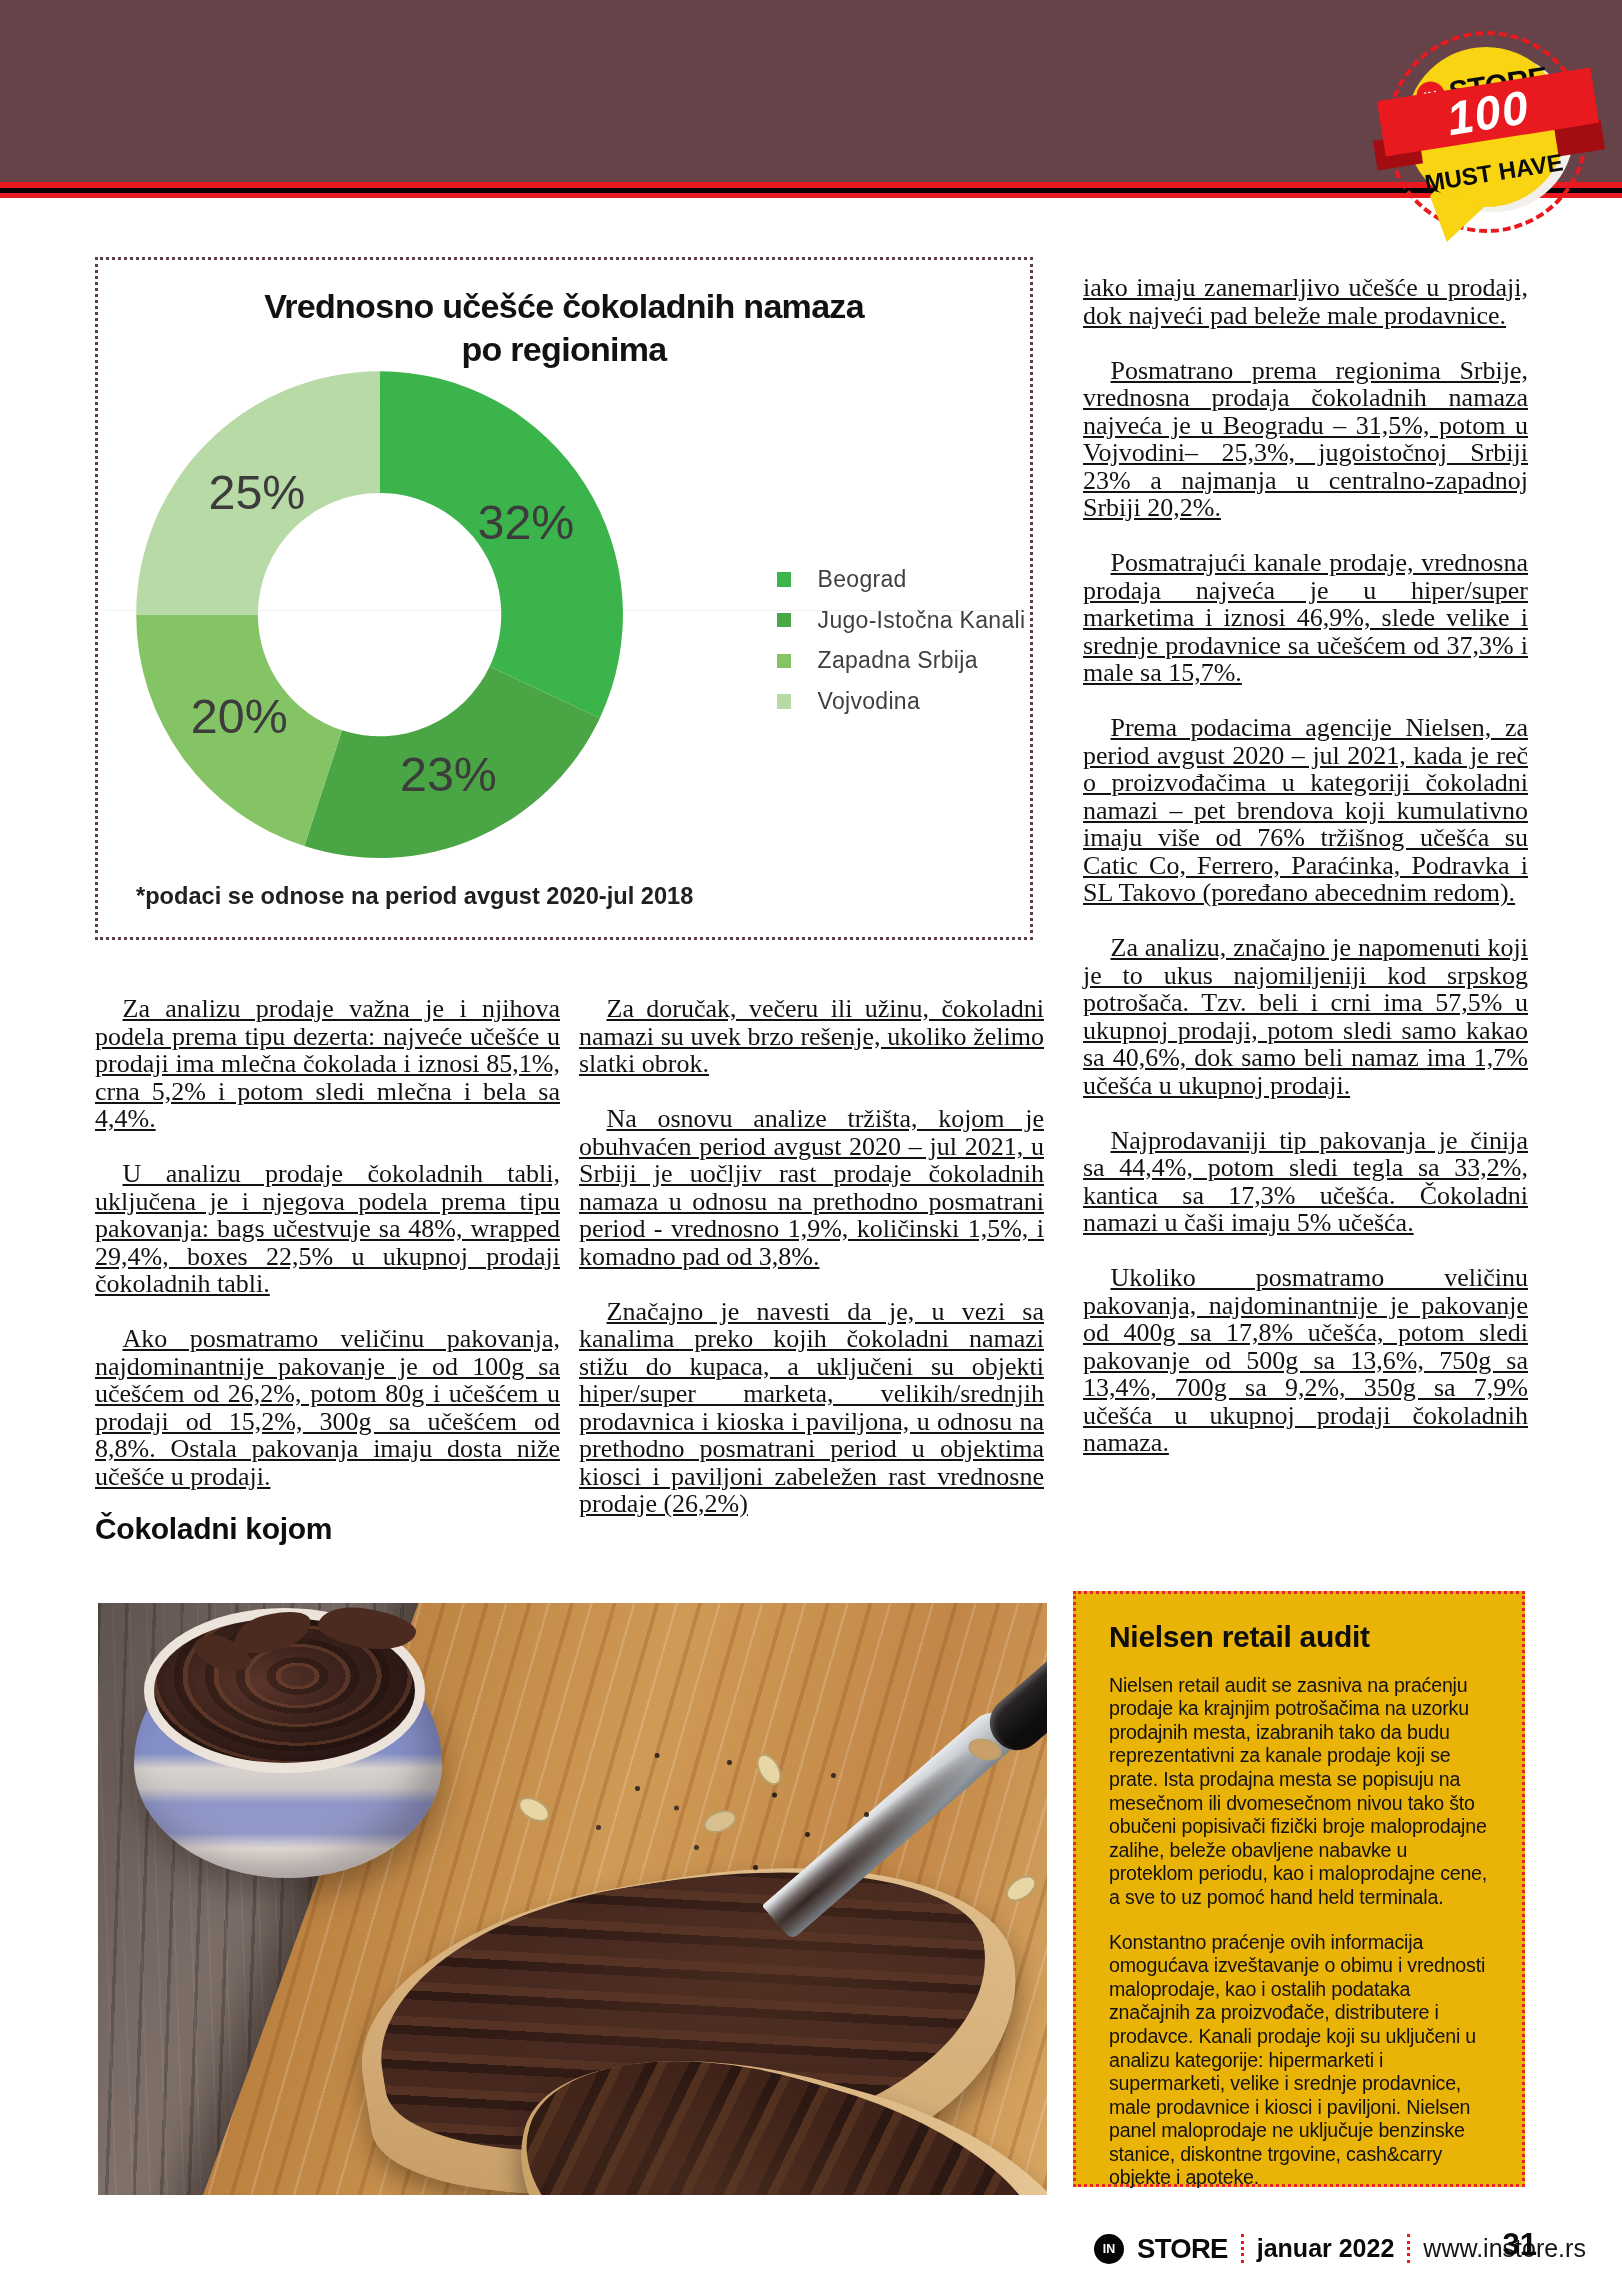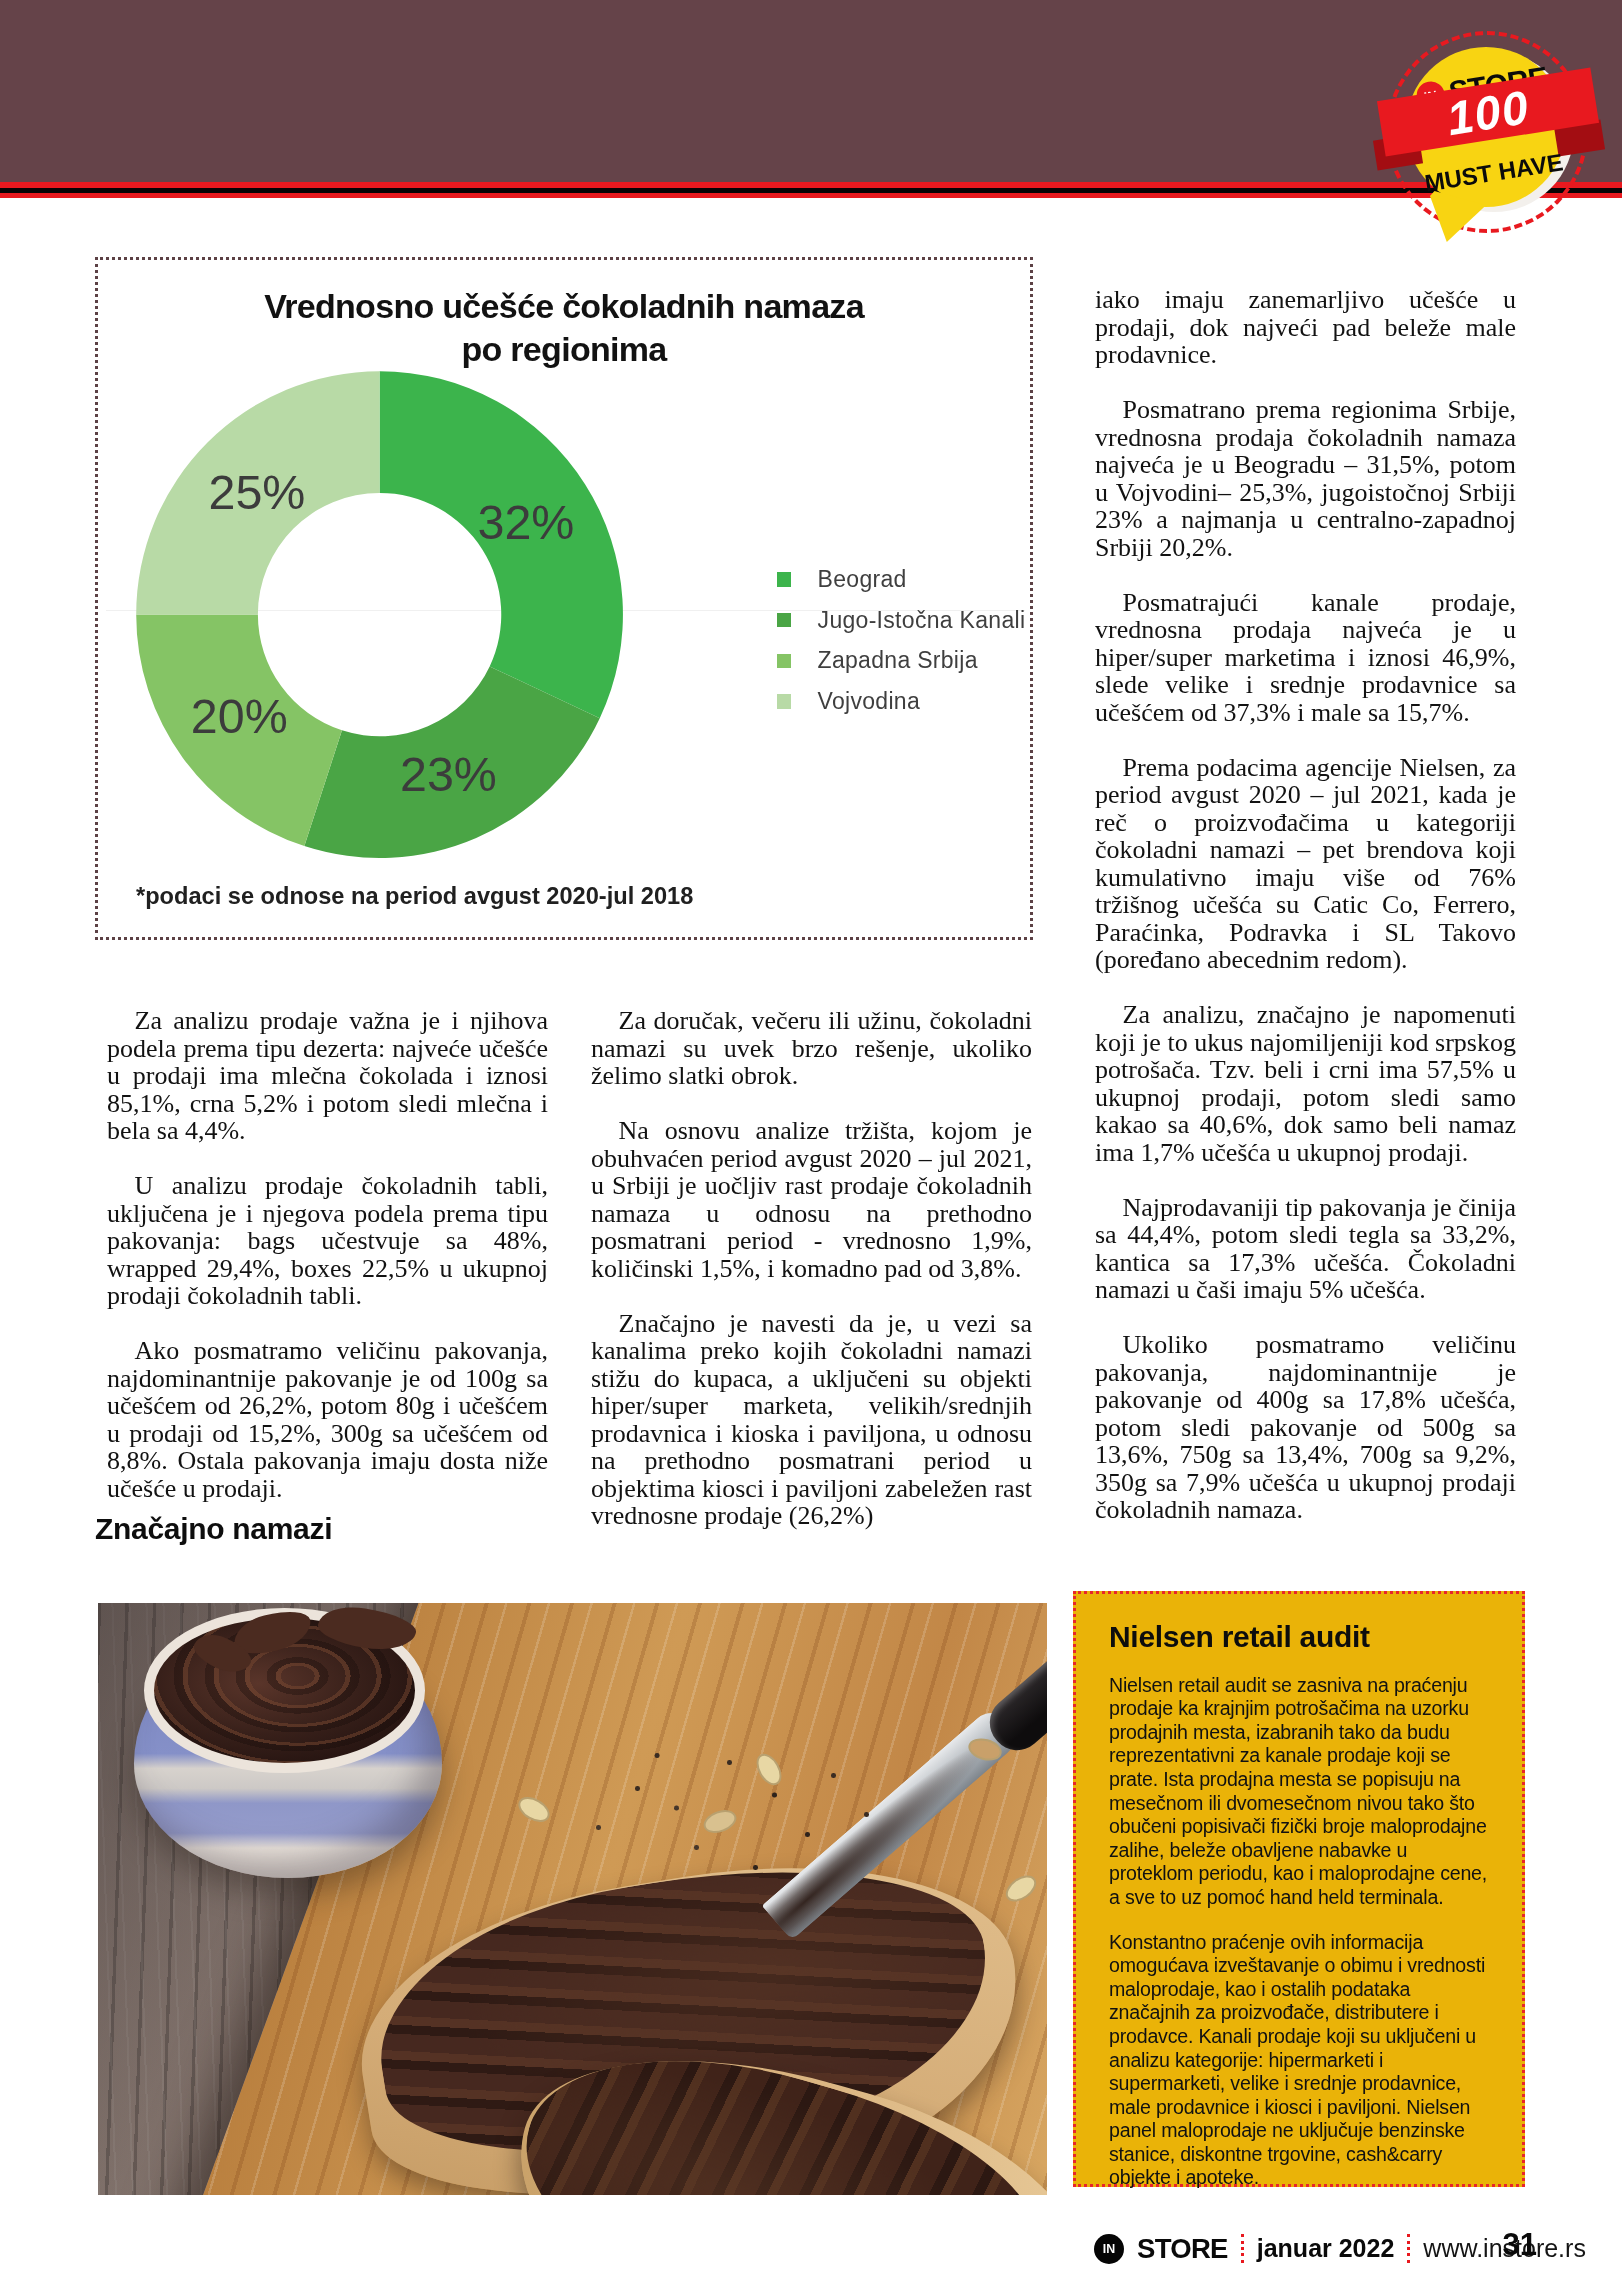--- a/index.html
+++ b/index.html
@@ -40,21 +40,21 @@
   .slice-label{font:400 74px "Liberation Sans",sans-serif;fill:#3c3c3c;}
   .chart-legend{position:absolute;left:679px;top:306px;}
   .legend-item{display:flex;align-items:center;margin-bottom:13.7px;}
   .legend-swatch{width:14.4px;height:14.4px;margin-right:9.2px;flex:none;}
   .legend-label{font-size:23px;font-weight:400;color:#3f3f3f;letter-spacing:0.3px;margin-left:17px;}
   .chart-footnote{position:absolute;left:38px;top:623px;font-size:23.6px;font-weight:600;color:#202020;}
 
   
   .textcol{position:absolute;font-family:"Liberation Serif",serif;font-size:26px;line-height:27.5px;
            text-align:justify;color:#121212;}
-  .textcol p{margin:12px;}
+  .textcol p{margin:0;text-decoration:underline;}
   .textcol p + p{margin-top:27.5px;}
   .indent{text-indent:27.5px;}
   .col1{left:95px;top:995px;width:465px;}
   .col2{left:579px;top:995px;width:465px;}
   .col3{left:1083px;top:274px;width:445px;}
   .section-heading{position:absolute;left:95px;top:1512px;font-size:30px;font-weight:800;color:#0e0e0e;
                    font-family:"Liberation Sans",sans-serif;letter-spacing:-0.3px;}
 
   
   .photo{position:absolute;left:98px;top:1603px;width:949px;height:592px;overflow:hidden;
@@ -214,21 +214,21 @@
     <p class="indent">U analizu prodaje čokoladnih tabli, uključena je i njegova podela prema tipu pakovanja: bags učestvuje sa 48%, wrapped 29,4%, boxes 22,5% u ukupnoj prodaji čokoladnih tabli.</p>
     <p class="indent">Ako posmatramo veličinu pakovanja, najdominantnije pakovanje je od 100g sa učešćem od 26,2%, potom 80g i učešćem u prodaji od 15,2%, 300g sa učešćem od 8,8%. Ostala pakovanja imaju dosta niže učešće u prodaji.</p>
   </div>
 
   <div class="textcol col2">
     <p class="indent">Za doručak, večeru ili užinu, čokoladni namazi su uvek brzo rešenje, ukoliko želimo slatki obrok.</p>
     <p class="indent">Na osnovu analize tržišta, kojom je obuhvaćen period avgust 2020 – jul 2021, u Srbiji je uočljiv rast prodaje čokoladnih namaza u odnosu na prethodno posmatrani period - vrednosno 1,9%, količinski 1,5%, i komadno pad od 3,8%.</p>
     <p class="indent">Značajno je navesti da je, u vezi sa kanalima preko kojih čokoladni namazi stižu do kupaca, a uključeni su objekti hiper/super marketa, velikih/srednjih prodavnica i kioska i paviljona, u odnosu na prethodno posmatrani period u objektima kiosci i paviljoni zabeležen rast vrednosne prodaje (26,2%)</p>
   </div>
 
-  <div class="section-heading">Značajno namazi</div>
+  <div class="section-heading">Čokoladni kojom</div>
 
   <div class="photo">
     <div class="board"></div>
     <div class="bread1">
       <div class="crust1"></div>
       <div class="choc1"></div>
     </div>
     <div class="bread2">
       <div class="crust2"></div>
       <div class="choc2"></div>

